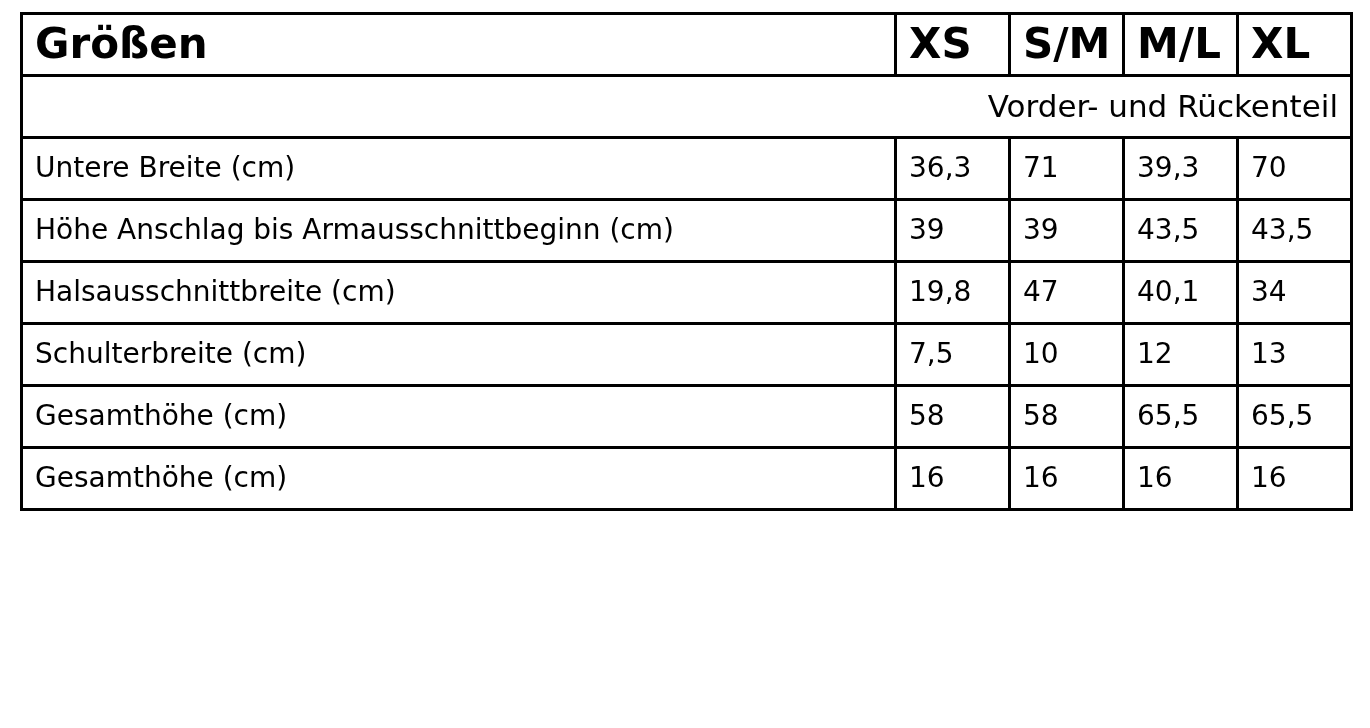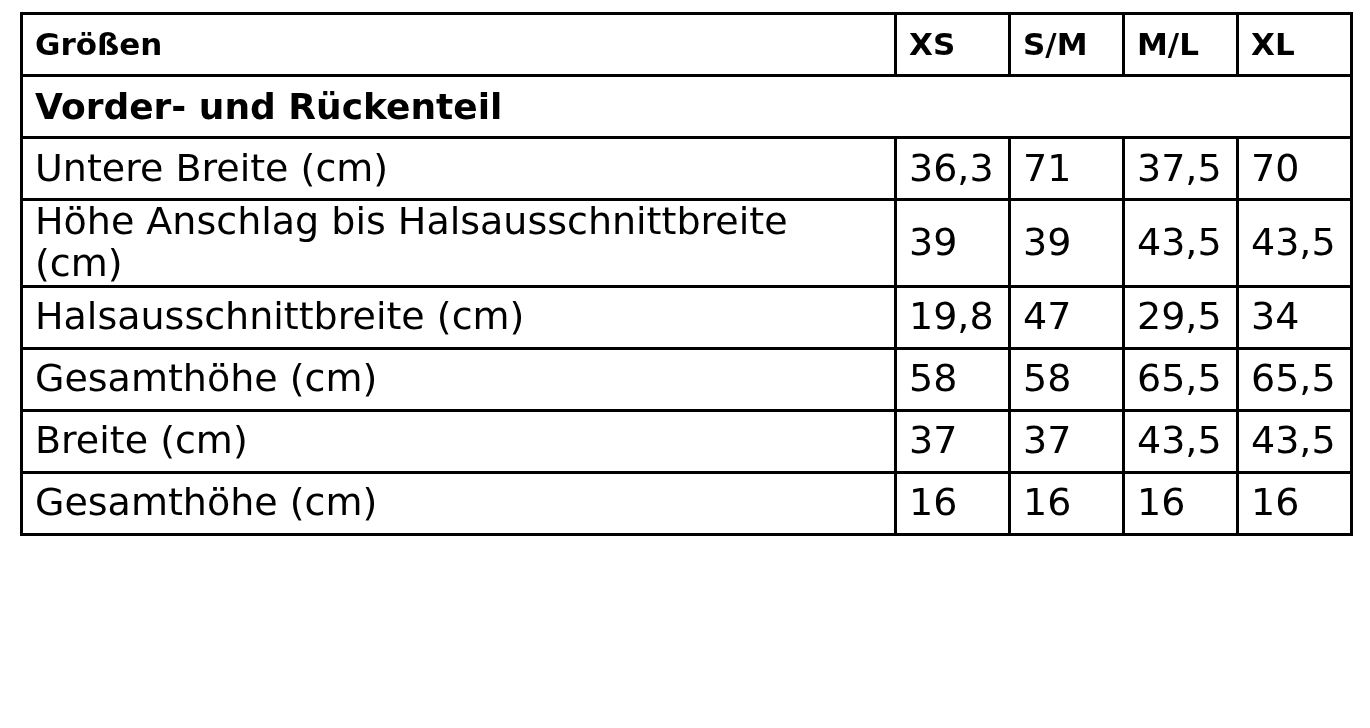--- a/index.html
+++ b/index.html
@@ -22,39 +22,40 @@
   }
   table.size-table {
     border-collapse: collapse;
     table-layout: fixed;
     width: 1330px;
   }
   table.size-table td, table.size-table th {
     border: 3px solid #000000;
     padding: 0 12px;
     height: 62px;
-    font-size: 38px;
+    font-size: 28px;
     font-weight: normal;
     text-align: left;
     vertical-align: middle;
     line-height: 1.1;
     box-sizing: border-box;
   }
   .col-label { width: 874px; }
   .col-size  { width: 114px; }
   td.size-cell, th.size-cell {
     text-align: center;
   }
   tr.header-row td, tr.header-row th {
     font-weight: bold;
-    font-size: 31px;
+    font-size: 42px;
   }
   tr.section-row td {
-    font-weight: bold;
-    font-size: 36px;
+    font-weight: normal;
+    font-size: 31px;
+    text-align: right;
   }
 </style>
 </head>
 <body>
 
 <div class="sheet">
   <table class="size-table">
     <colgroup>
       <col class="col-label">
       <col class="col-size">
@@ -72,58 +73,58 @@
       </tr>
 
       <tr class="section-row">
         <td colspan="5">Vorder- und Rückenteil</td>
       </tr>
 
       <tr>
         <td>Untere Breite (cm)</td>
         <td class="size-cell">36,3</td>
         <td class="size-cell">71</td>
-        <td class="size-cell">37,5</td>
+        <td class="size-cell">39,3</td>
         <td class="size-cell">70</td>
       </tr>
 
       <tr>
-        <td>Höhe Anschlag bis Halsausschnittbreite (cm)</td>
+        <td>Höhe Anschlag bis Armausschnittbeginn (cm)</td>
         <td class="size-cell">39</td>
         <td class="size-cell">39</td>
         <td class="size-cell">43,5</td>
         <td class="size-cell">43,5</td>
       </tr>
 
 
       <tr>
         <td>Halsausschnittbreite (cm)</td>
         <td class="size-cell">19,8</td>
         <td class="size-cell">47</td>
-        <td class="size-cell">29,5</td>
+        <td class="size-cell">40,1</td>
         <td class="size-cell">34</td>
       </tr>
 
+      <tr>
+        <td>Schulterbreite (cm)</td>
+        <td class="size-cell">7,5</td>
+        <td class="size-cell">10</td>
+        <td class="size-cell">12</td>
+        <td class="size-cell">13</td>
+      </tr>
 
       <tr>
         <td>Gesamthöhe (cm)</td>
         <td class="size-cell">58</td>
         <td class="size-cell">58</td>
         <td class="size-cell">65,5</td>
         <td class="size-cell">65,5</td>
       </tr>
 
 
-      <tr>
-        <td>Breite (cm)</td>
-        <td class="size-cell">37</td>
-        <td class="size-cell">37</td>
-        <td class="size-cell">43,5</td>
-        <td class="size-cell">43,5</td>
-      </tr>
 
       <tr>
         <td>Gesamthöhe (cm)</td>
         <td class="size-cell">16</td>
         <td class="size-cell">16</td>
         <td class="size-cell">16</td>
         <td class="size-cell">16</td>
       </tr>
     </tbody>
   </table>

